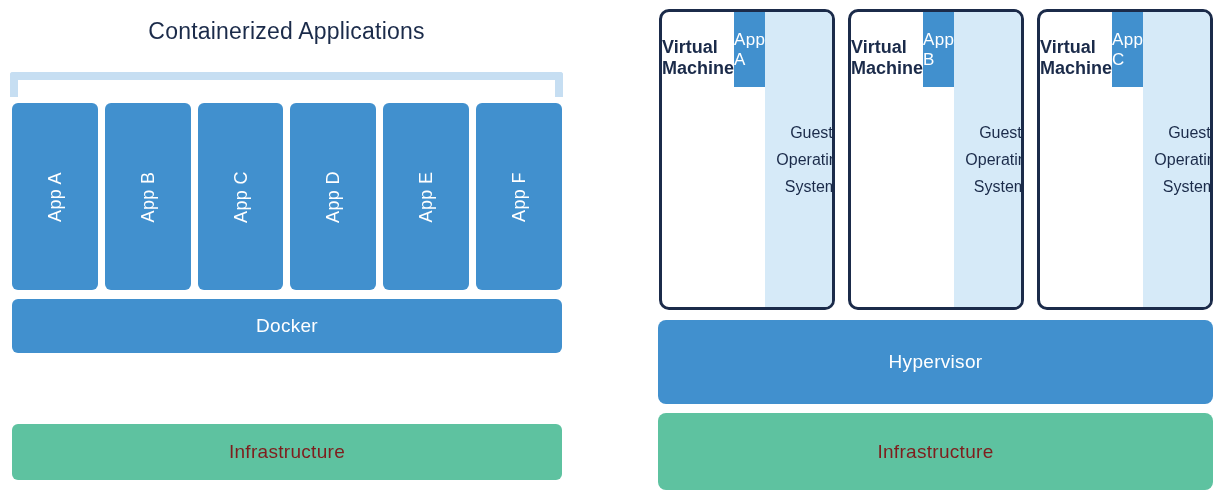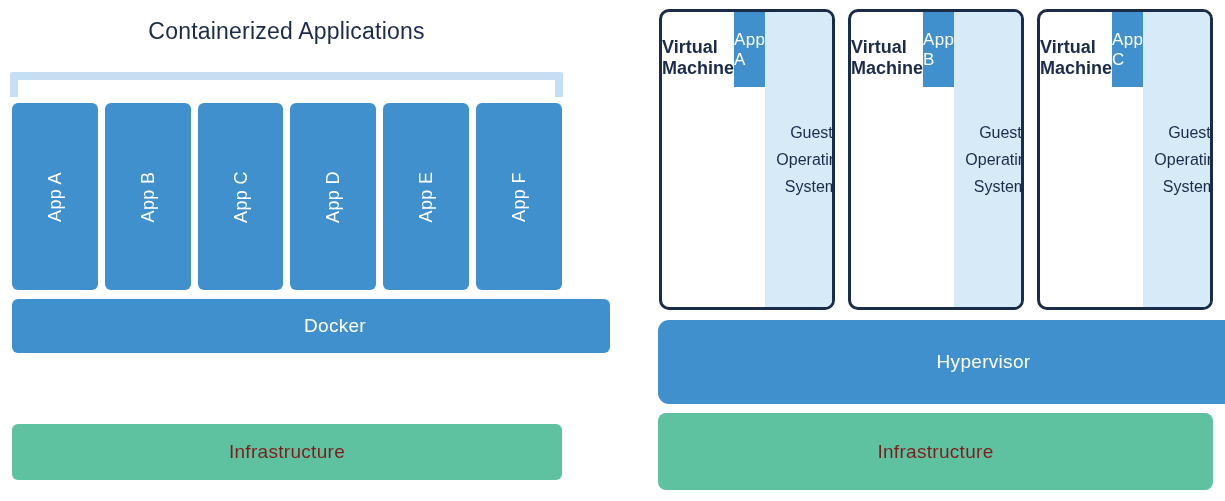--- a/index.html
+++ b/index.html
@@ -55,21 +55,21 @@
   }
   .layer-bar {
     left: 12px; width: 550px;
     border-radius: 6px;
     display: flex;
     align-items: center;
     justify-content: center;
     font-size: 19px;
     letter-spacing: 0.3px;
   }
-  .bar-blue  { background: var(--c-blue, #4190ce);       color: #ffffff; padding-left: 48px; }
+  .bar-blue  { background: var(--c-blue, #4190ce);       color: #ffffff; }
   .bar-light { background: var(--c-light-blue, #d6eaf8); color: var(--c-navy, #1b2b4a); }
   .bar-green { background: var(--c-green, #5ec2a0);      color: #7f1d1d; }
   .docker-bar  { top: 299px; height: 54px; }
   .host-os-bar { top: 361px; height: 55px; }
   .infra-bar-left { top: 424px; height: 56px; }
 
   
   .vm-box {
     top: 9px; width: 176px; height: 301px;
     box-sizing: border-box;
@@ -118,21 +118,21 @@
   }
   .layer-bar-right {
     left: 658px; width: 555px;
     border-radius: 8px;
     display: flex;
     align-items: center;
     justify-content: center;
     font-size: 19px;
     letter-spacing: 0.3px;
   }
-  .hypervisor-bar   { top: 320px; height: 84px; border-radius: 11px; }
+  .hypervisor-bar   { top: 320px; height: 84px; }
   .infra-bar-right  { top: 413px; height: 77px; }
 </style>
 </head>
 <body>
 
 <div class="canvas">
 
   <div class="abs containers-title">Containerized Applications</div>
 
   <div class="abs bracket"></div>

